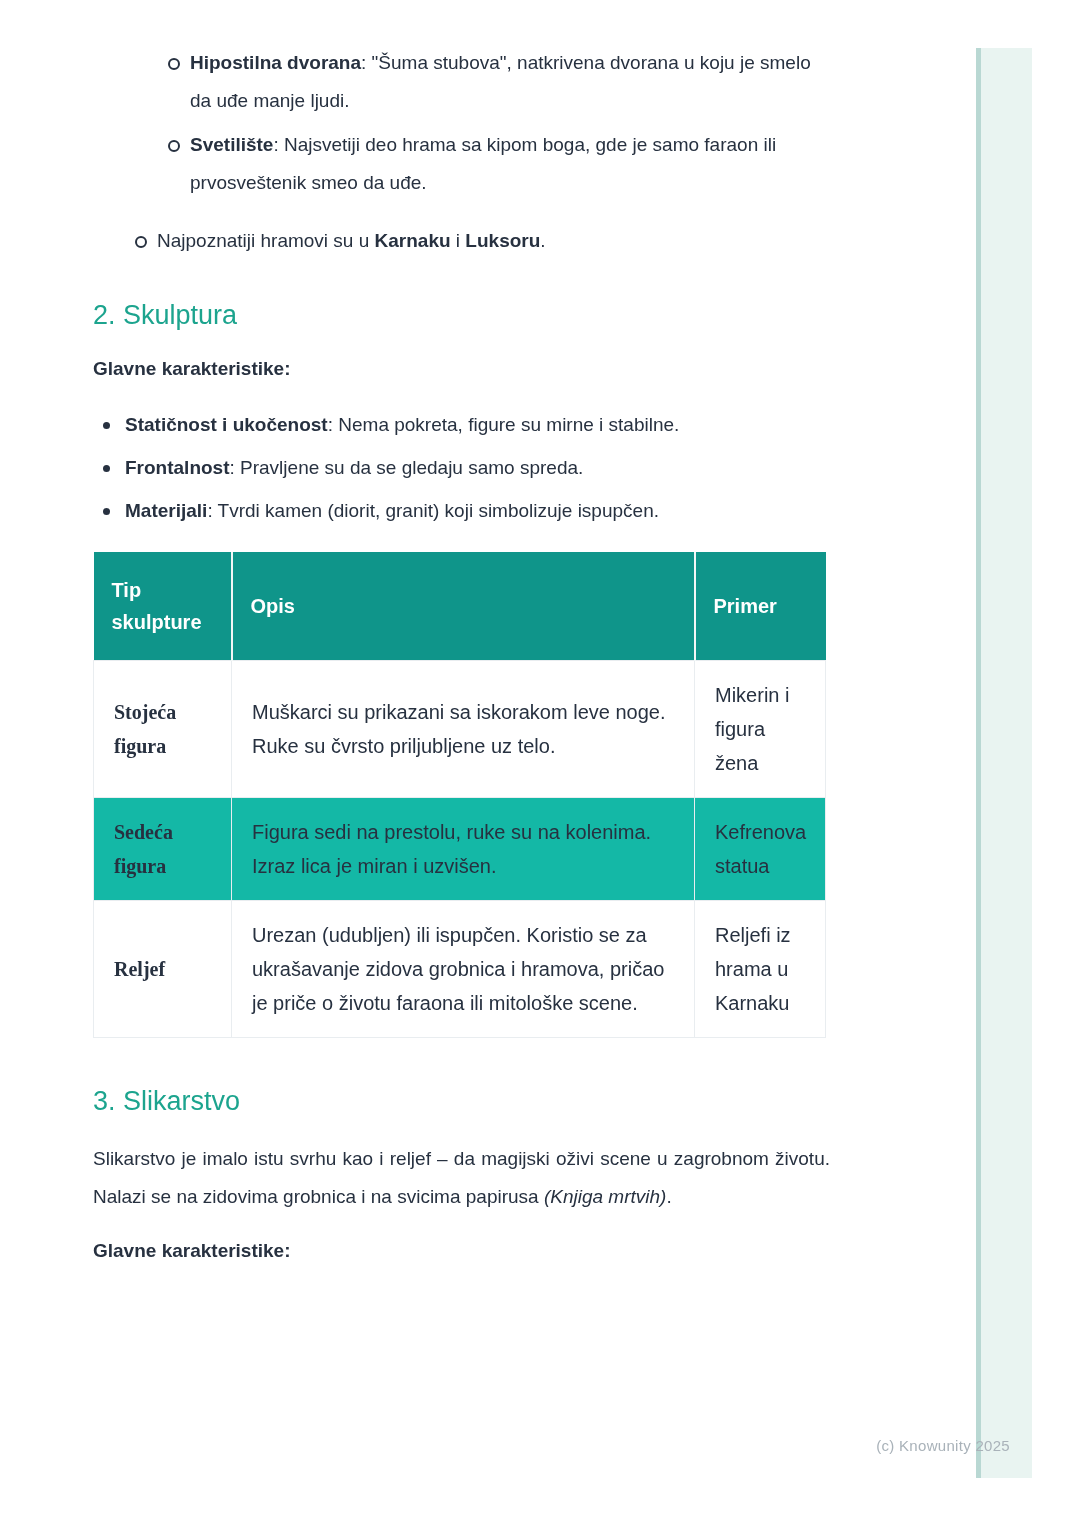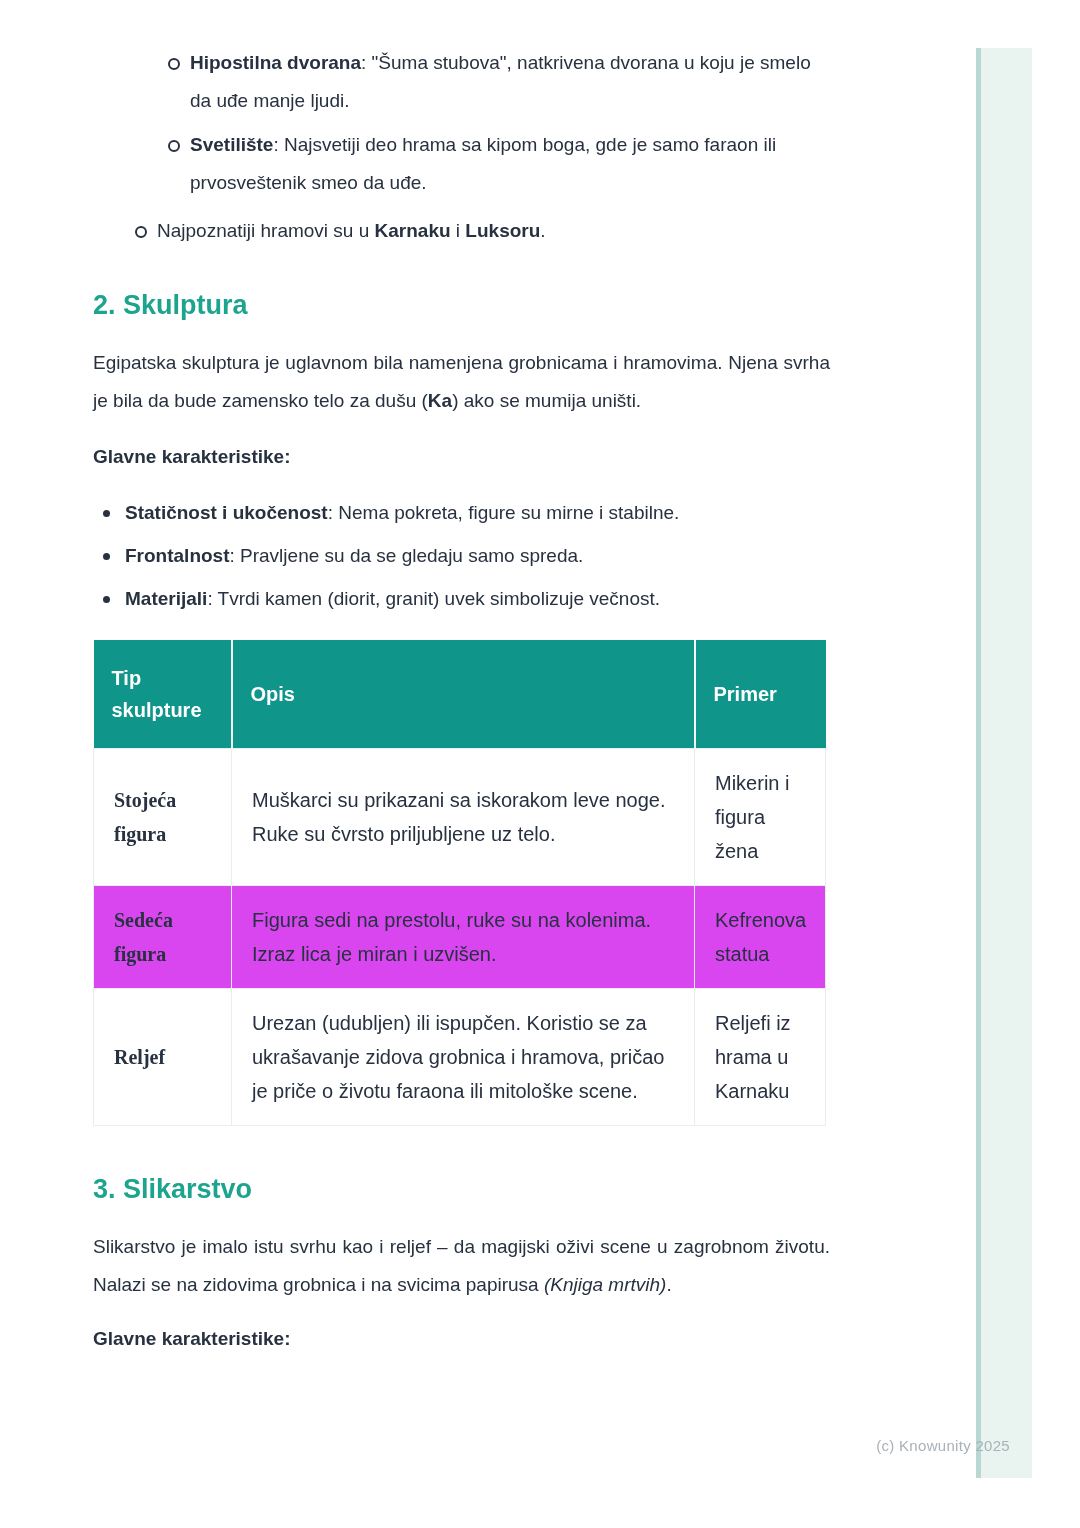--- a/index.html
+++ b/index.html
@@ -38,31 +38,31 @@
   ul { list-style: none; }
   .b { font-weight: 700; }
   .i { font-style: italic; }
 
   
   li.nested { position: relative; padding-left: 97px; margin-bottom: 6px; }
   li.nested::before {
     content: ""; position: absolute; left: 75px; top: 14px;
     width: 8px; height: 8px; border: 2px solid #273140; border-radius: 50%;
   }
-  li.outer { position: relative; padding-left: 64px; margin-top: 10px; }
+  li.outer { position: relative; padding-left: 64px; margin-top: 20px; }
   li.outer::before {
     content: ""; position: absolute; left: 42px; top: 14px;
     width: 8px; height: 8px; border: 2px solid #273140; border-radius: 50%;
   }
 
   h2.section-heading {
     color: #1ca48e;
     font-size: 27px;
     line-height: 34px;
-    font-weight: 700;
+    font-weight: 400;
     margin-top: 38px;
   }
   h2.section-heading.second { margin-top: 46px; }
 
   p.body-par { margin-top: 22px; text-align: justify; }
   p.sub-label { margin-top: 18px; font-weight: 700; }
   p.sub-label.second { margin-top: 16px; }
 
   
   ul.disc-list { margin-top: 18px; }
@@ -94,48 +94,47 @@
     height: 108px;
   }
   .skulptura-table th + th { border-left: 2px solid #f2f7f6; }
   .skulptura-table td {
     border: 1px solid #e9edf0;
     vertical-align: middle;
     text-align: left;
     padding: 17px 20px;
     background: #ffffff;
   }
-  .skulptura-table tbody tr:nth-child(2) td { background: #d946ef; }
+  .skulptura-table tbody tr:nth-child(2) td { background: #14b8a6; }
   .skulptura-table td.type-cell { font-weight: 700; font-family: Liberation Serif, serif; }
 </style>
 </head>
 <body>
 
 <div class="side-accent"></div>
 
 <div class="footer">(c) Knowunity 2025</div>
 
 <main class="content">
 
   <ul class="circle-list">
     <li class="nested"><span class="b">Hipostilna dvorana</span><span>: "Šuma stubova", natkrivena dvorana u koju je smelo da uđe manje ljudi.</span></li>
     <li class="nested"><span class="b">Svetilište</span><span>: Najsvetiji deo hrama sa kipom boga, gde je samo faraon ili prvosveštenik smeo da uđe.</span></li>
     <li class="outer"><span>Najpoznatiji hramovi su u </span><span class="b">Karnaku</span><span> i </span><span class="b">Luksoru</span><span>.</span></li>
   </ul>
 
   <h2 class="section-heading">2. Skulptura</h2>
 
-  <p class="body-par"><span>Egipatska skulptura je uglavnom bila namenjena grobnicama i hramovima. Njena svrha je bila da bude zamensko telo za dušu (</span><span class="b">Ka</span><span>) ako se mumija uništi.</span></p>
 
   <p class="sub-label">Glavne karakteristike:</p>
 
   <ul class="disc-list">
     <li class="disc"><span class="b">Statičnost i ukočenost</span><span>: Nema pokreta, figure su mirne i stabilne.</span></li>
     <li class="disc"><span class="b">Frontalnost</span><span>: Pravljene su da se gledaju samo spreda.</span></li>
-    <li class="disc"><span class="b">Materijali</span><span>: Tvrdi kamen (diorit, granit) uvek simbolizuje večnost.</span></li>
+    <li class="disc"><span class="b">Materijali</span><span>: Tvrdi kamen (diorit, granit) koji simbolizuje ispupčen.</span></li>
   </ul>
 
   <table class="skulptura-table">
     <colgroup>
         <col class="c1">
         <col class="c2">
         <col class="c3">
       </colgroup>
     <thead>
       <tr>

